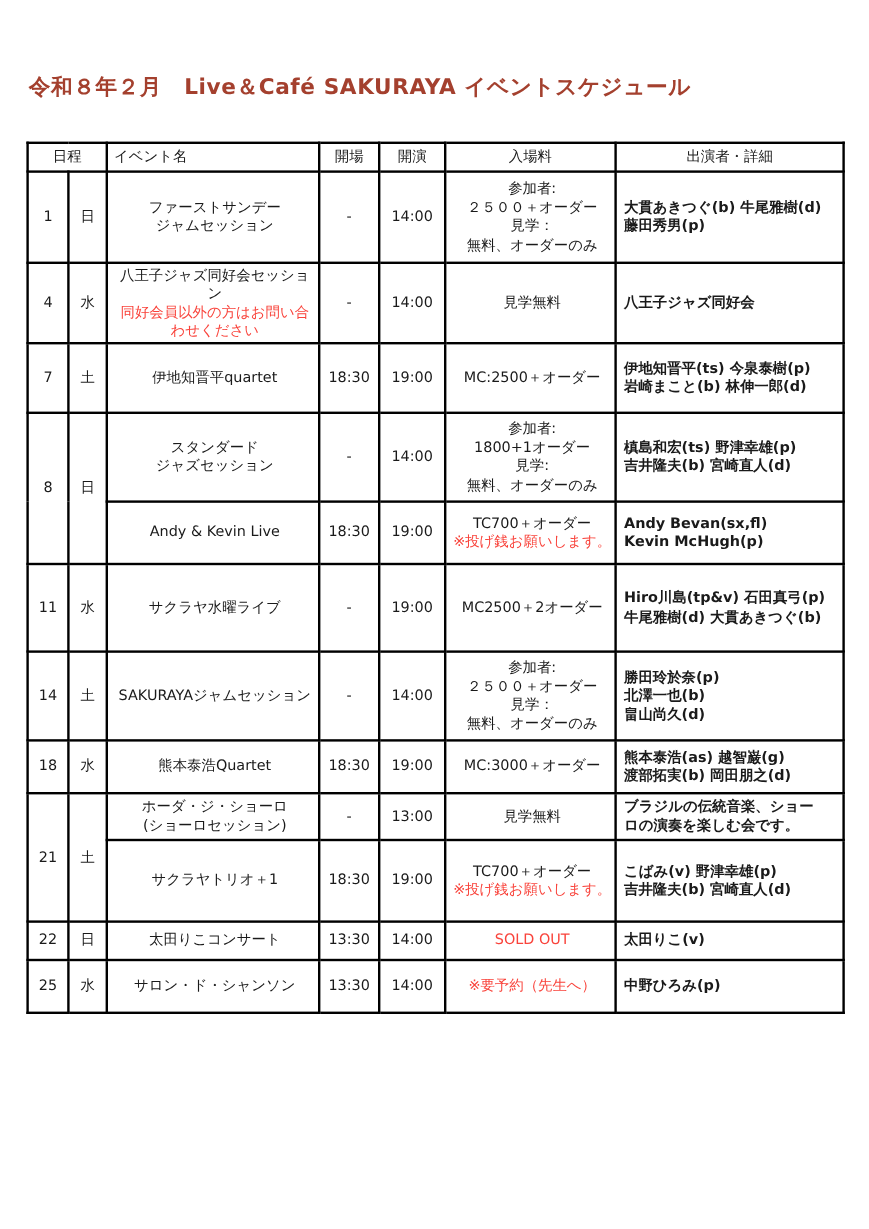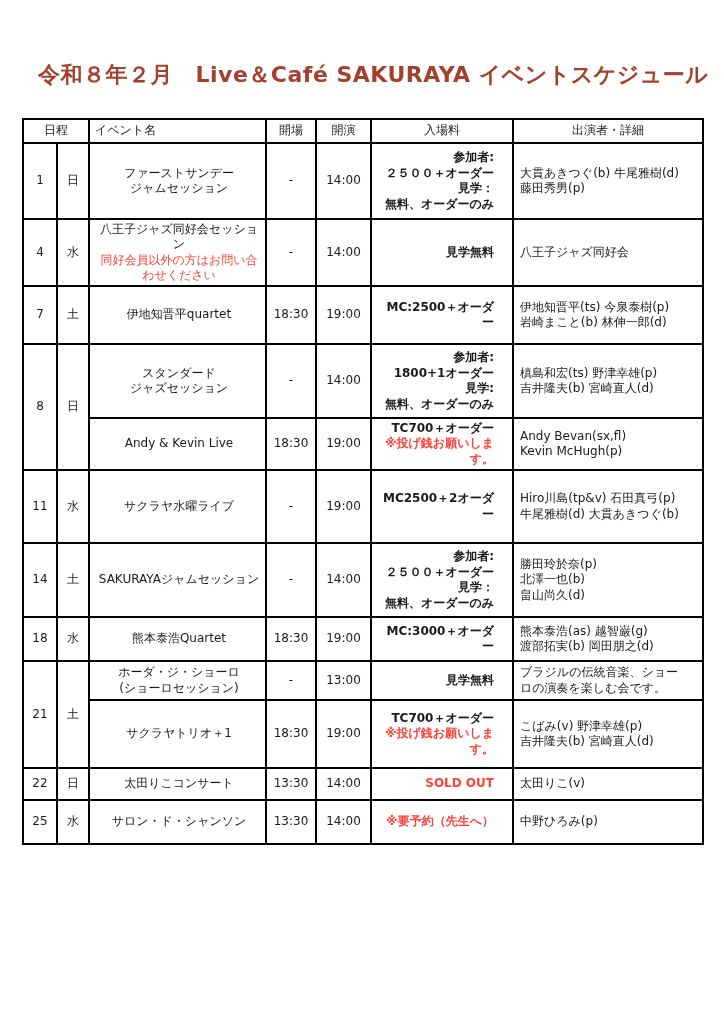--- a/index.html
+++ b/index.html
@@ -11,22 +11,22 @@
   html,body{margin:0;padding:0;background:#ffffff;}
   body{
     width:724px;height:1024px;
     font-family:"DejaVu Sans","Liberation Sans",sans-serif;
     color:#1a1a1a;
     position:relative;
   }
   .page{width:724px;height:1024px;background:#fff;overflow:hidden;}
   .doc-title{
     position:absolute;left:24px;top:60px;
-    font-size:22px;font-weight:bold;color:var(--title-color);
-    letter-spacing:0.5px;white-space:nowrap;margin-left:14px;
+    font-size:18px;font-weight:bold;color:var(--title-color);
+    letter-spacing:0.5px;white-space:nowrap;
   }
   table.schedule{
     position:absolute;left:22px;top:118px;
     width:680px;
     border-collapse:collapse;
     table-layout:fixed;
     border:2px solid var(--line);
   }
   .schedule th,.schedule td{
     border:2px solid var(--line);
@@ -35,22 +35,22 @@
     vertical-align:middle;
     padding:1px 2px;
     line-height:15.5px;
     overflow:hidden;
   }
   .schedule th{height:24px;text-align:center;padding:1px 3px;}
   .schedule th.h-event{text-align:left;padding-left:5px;}
   td.c-date,td.c-day{text-align:center;}
   td.c-open,td.c-start{text-align:center;}
   td.c-event{text-align:center;padding-left:5px;padding-right:2px;}
-  td.c-adm{text-align:right;padding-left:5px;padding-right:18px;font-weight:bold;}
-  td.c-perf{text-align:left;padding-left:6px;padding-right:1px;}
+  td.c-adm{text-align:center;padding-left:5px;padding-right:2px;}
+  td.c-perf{text-align:left;padding-left:6px;padding-right:1px;font-weight:bold;}
   .red{color:var(--red);}
   .line{min-height:15.5px;}
 </style>
 </head>
 <body>
 
 <div class="page">
 
   <div class="doc-title">令和８年２月　Live＆Café SAKURAYA イベントスケジュール</div>
 

